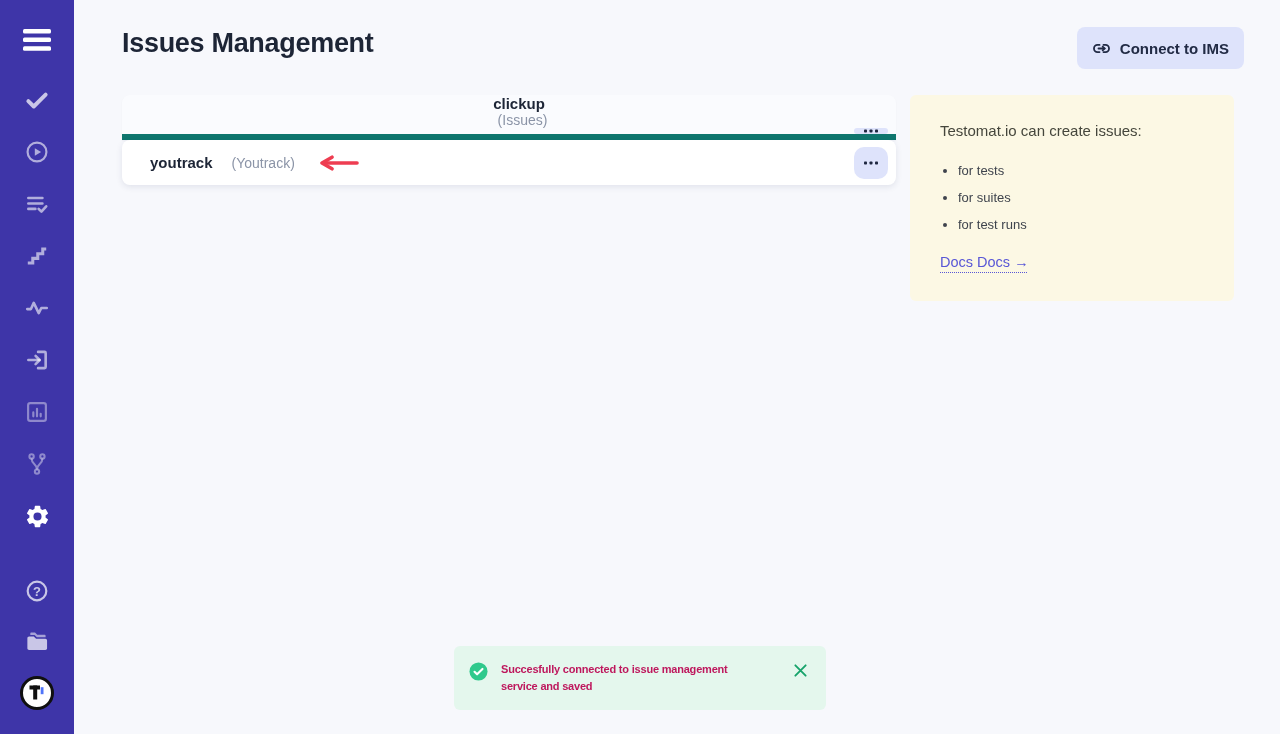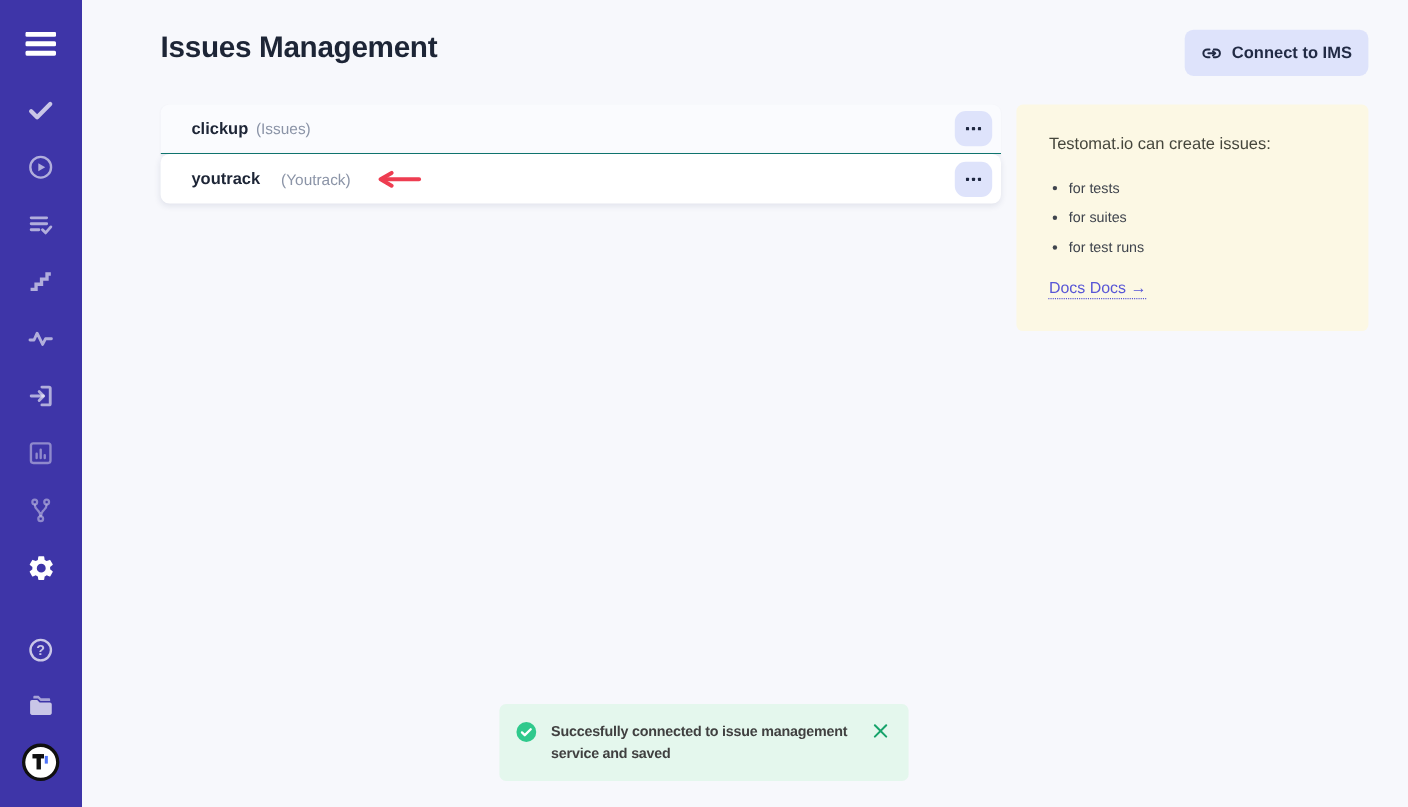--- a/index.html
+++ b/index.html
@@ -30,21 +30,21 @@
   }
   .side-item svg { display:block; }
   .ic-bright { color:rgba(255,255,255,0.72); }
   .ic-mid    { color:rgba(255,255,255,0.60); }
   .ic-dim    { color:rgba(255,255,255,0.42); }
   .ic-active { color:#ffffff; }
   .side-bottom { margin-top:auto; padding-bottom:16px; display:flex; flex-direction:column; align-items:center; }
   .side-bottom .side-item { height:51px; }
 
   
-  .main { margin-left:110px; padding:0 36px; }
+  .main { margin-left:86px; padding:0 36px; }
   .header { display:flex; align-items:flex-start; justify-content:space-between; padding-top:26px; }
   .page-title {
     font-size:27px; font-weight:bold; color:#1d2536; line-height:34px; letter-spacing:-0.3px;
   }
   .connect-btn {
     margin-top:1px;
     display:inline-flex; align-items:center; gap:9px;
     height:42px; padding:0 15px;
     background:#dee3fb; color:#222b45;
     border:none; border-radius:8px;
@@ -57,22 +57,23 @@
 
   
   .ims-list { width:774px; }
   .ims-row {
     height:45px; display:flex; align-items:center;
     padding:0 8px 0 28px; cursor:pointer;
   }
   .ims-row.row-flat {
     background:#fafbfe;
     border-radius:8px 8px 0 0;
-    border-bottom:1px solid #0f766e;
+    border-bottom:6px solid #0f766e;
     box-shadow:0 1px 2px rgba(25,35,80,0.04);
+    flex-direction:column;
   }
   .ims-row.row-card {
     background:#ffffff;
     border-radius:8px;
     box-shadow:0 2px 6px rgba(30,40,90,0.10);
     gap:12px;
   }
   .ims-name { font-size:15px; font-weight:bold; color:#1d2536; }
   .ims-provider { font-size:14px; color:#8b94a7; margin-left:7px; }
   .arrow-annotation { margin-left:10px; display:flex; align-items:center; }
@@ -104,21 +105,21 @@
   
   .toast {
     position:absolute; left:50%; bottom:24px; transform:translateX(-50%);
     width:372px;
     background:#e4f7ed; border-radius:6px;
     padding:15px 15px 15px 15px;
     display:flex; align-items:flex-start; gap:13px;
   }
   .toast-check { flex:0 0 auto; margin-top:1px; }
   .toast-text {
-    font-size:13px; font-weight:bold; color:#404040;
+    font-size:11px; font-weight:bold; color:#be185d;
     line-height:1.55; letter-spacing:-0.2px;
     white-space:pre-line; flex:1;
   }
   .toast-close {
     flex:0 0 auto; margin-top:2px; margin-right:3px;
     background:none; border:none; color:#17a36b; cursor:pointer; padding:0;
     display:flex; align-items:center;
   }
 </style>
 </head>

